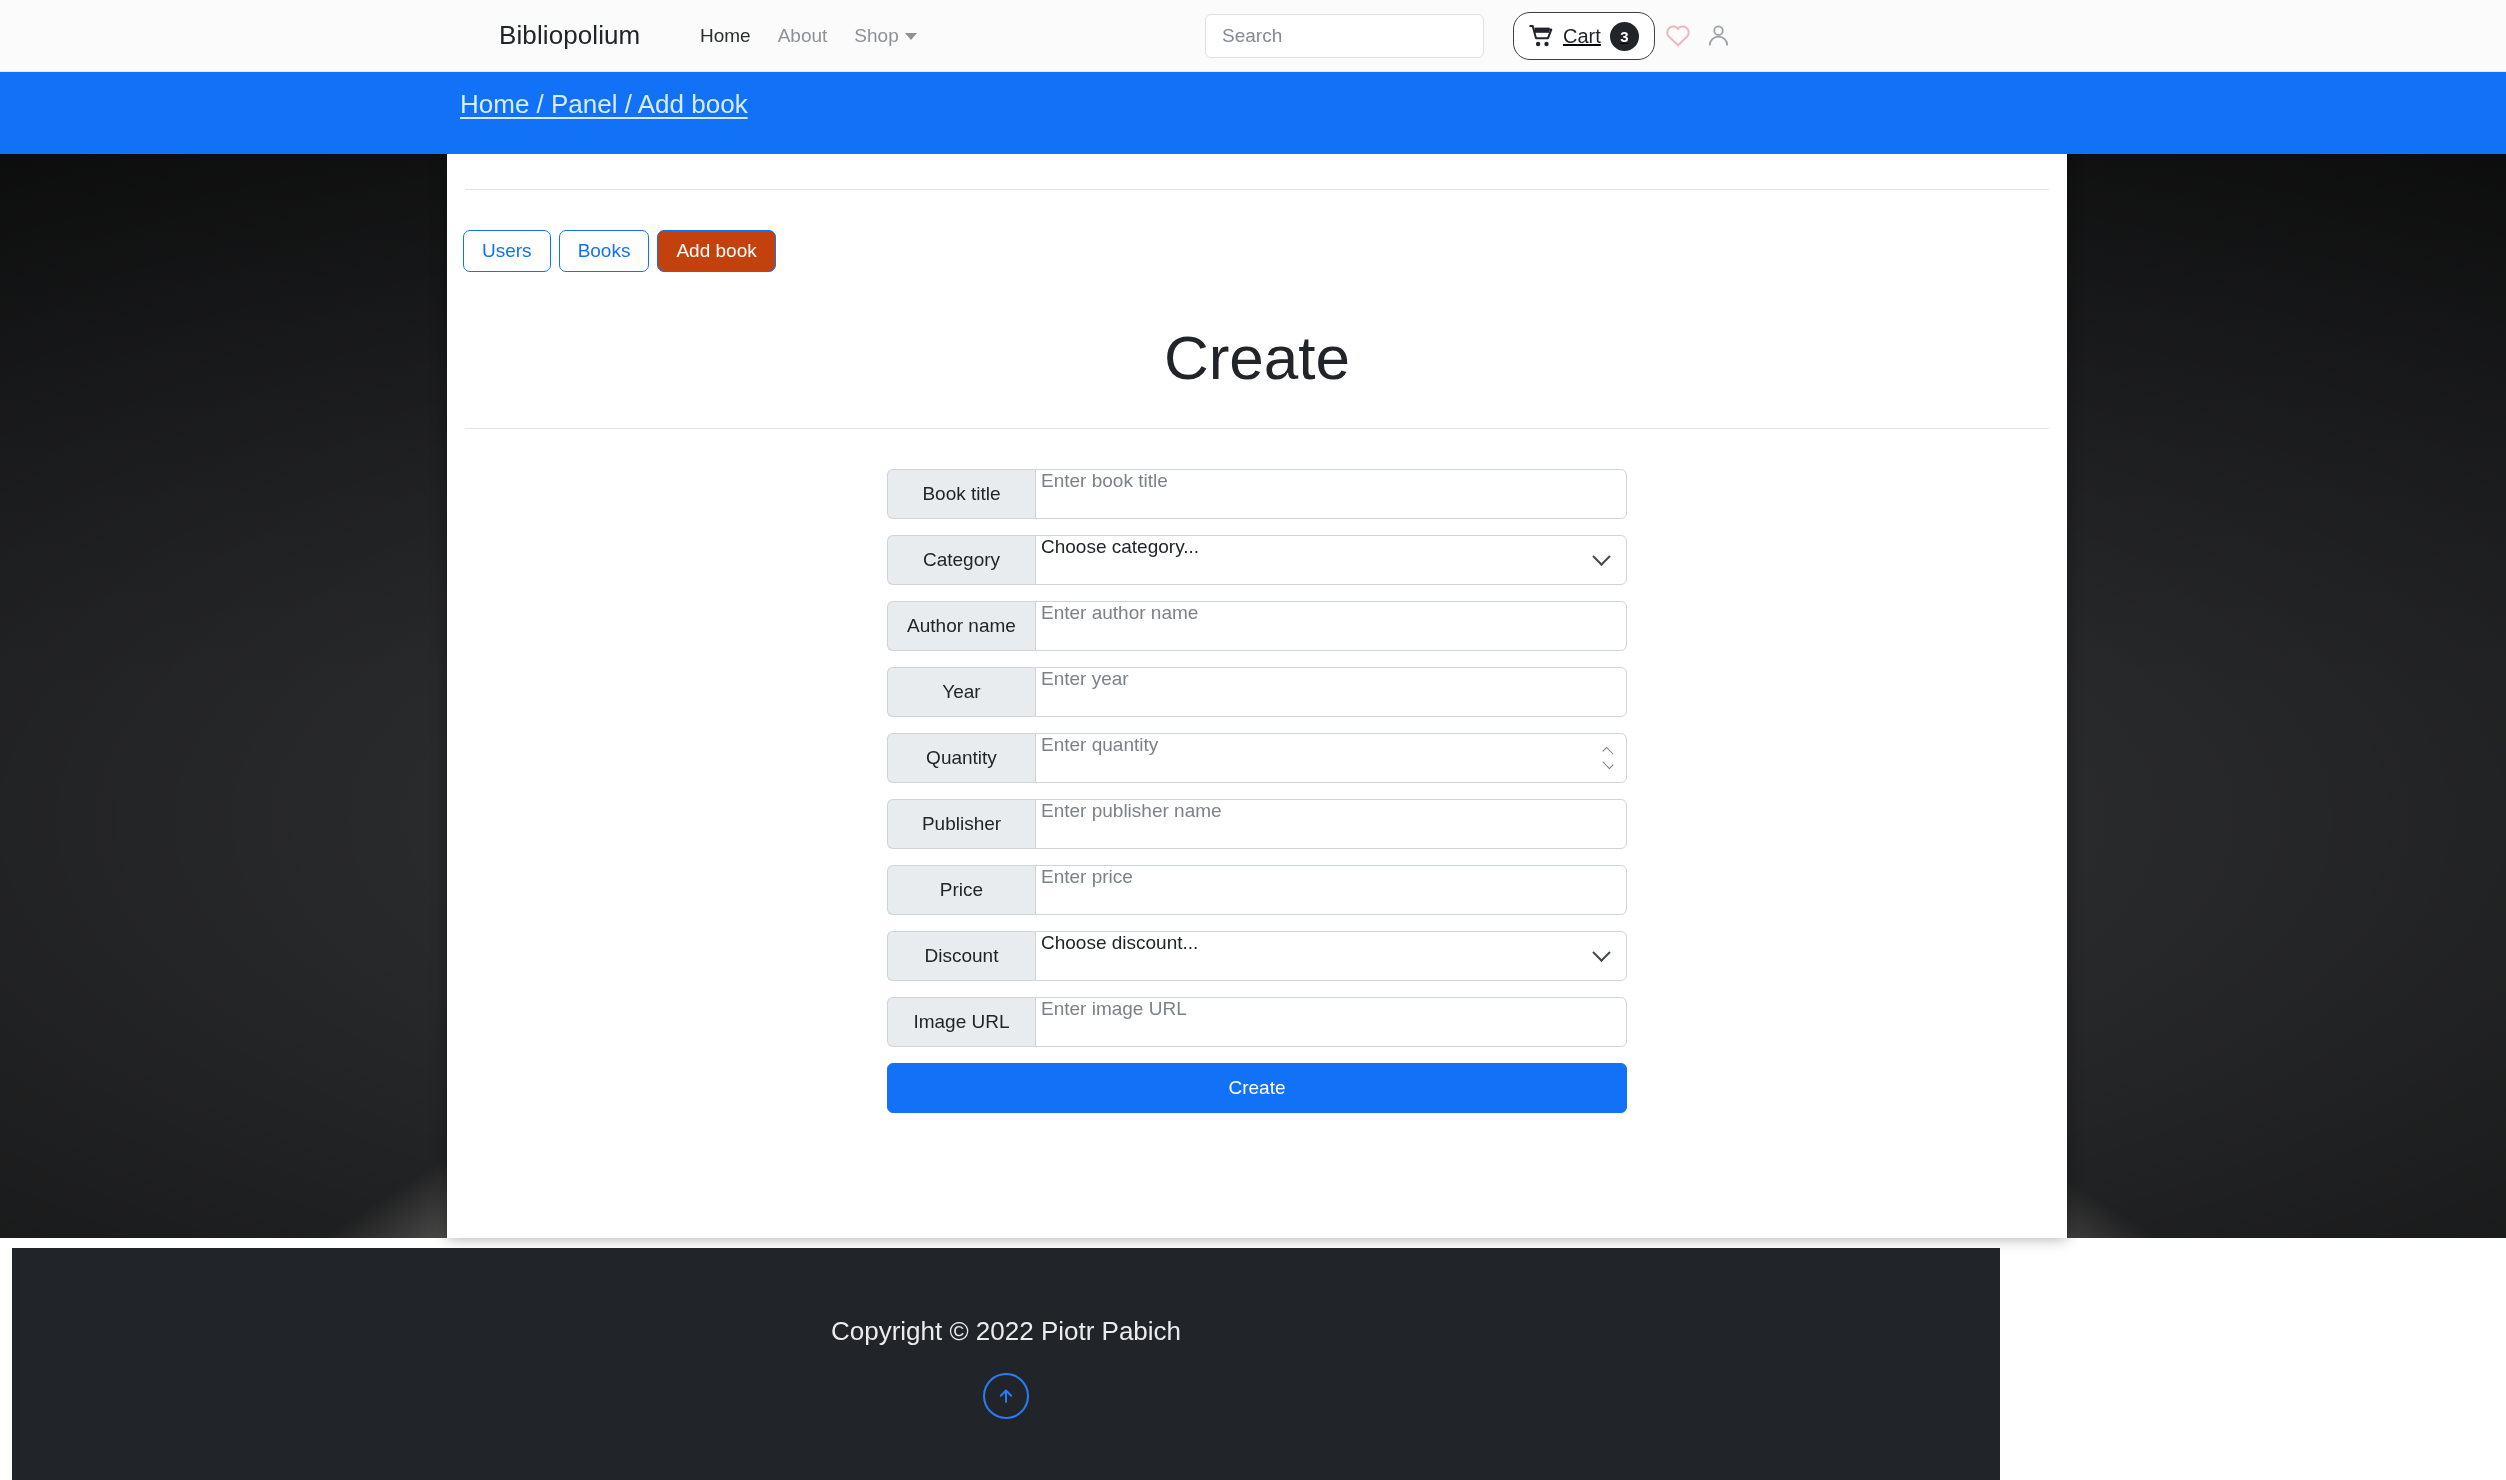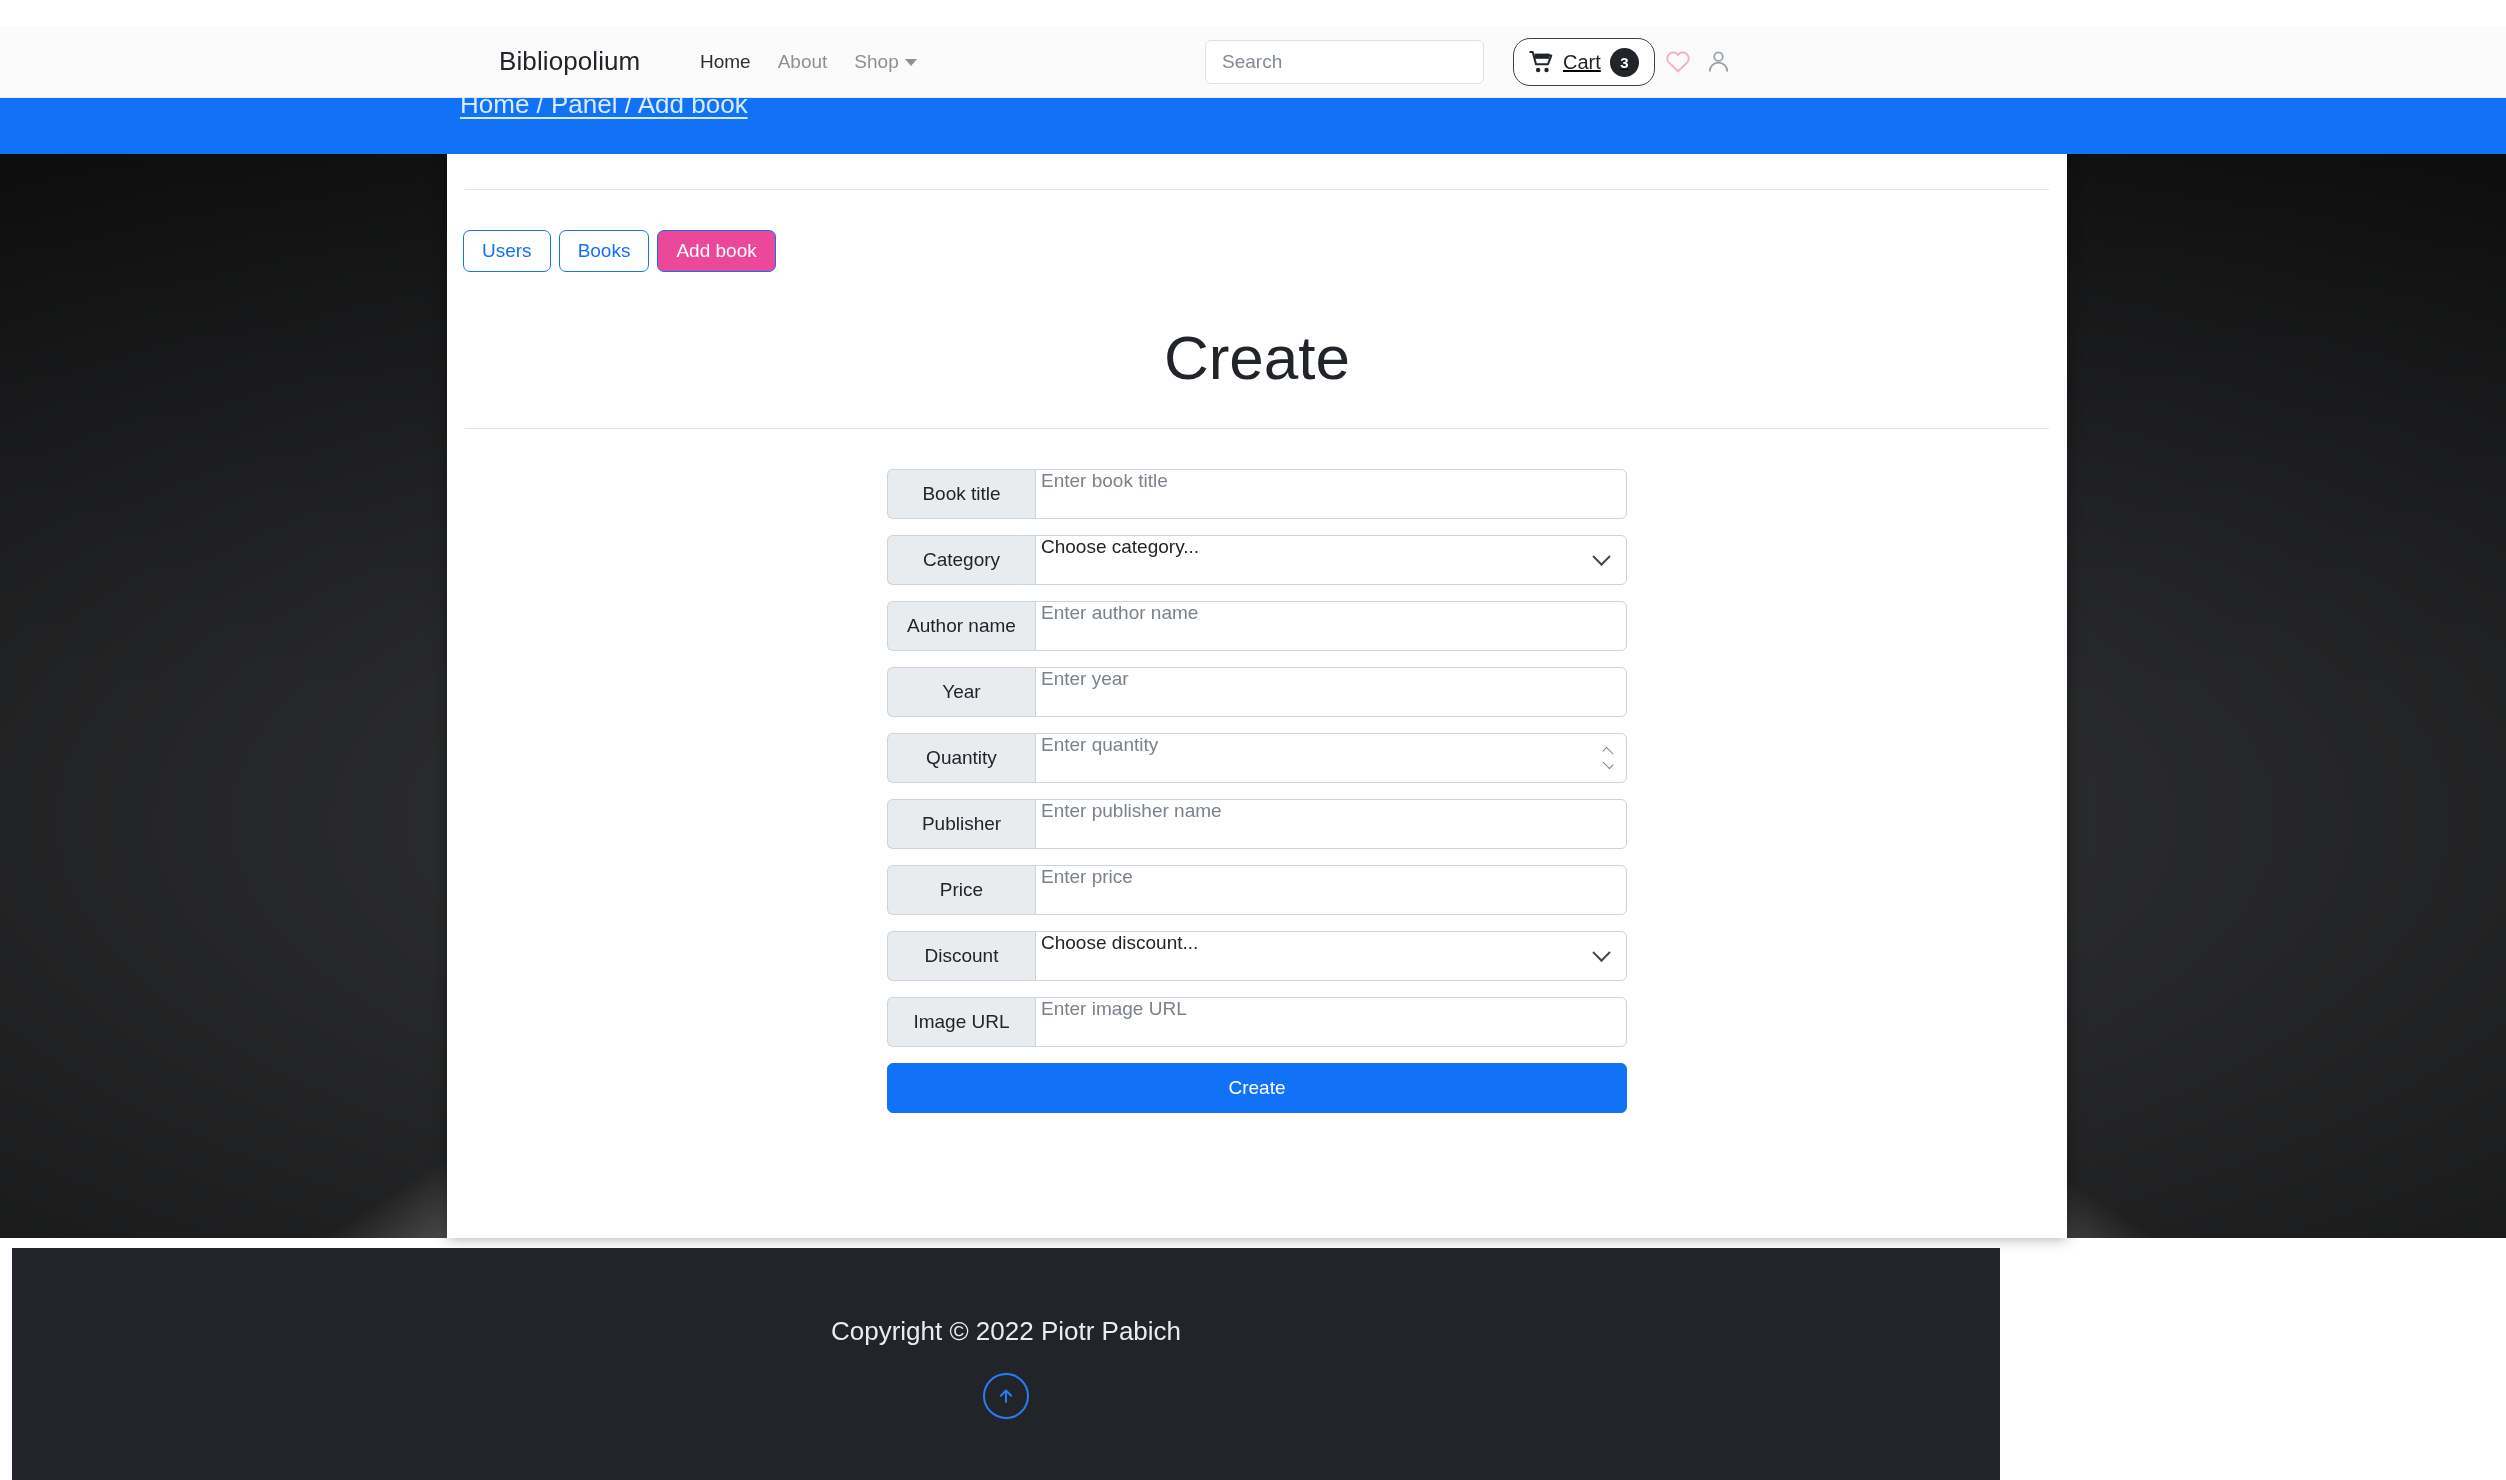--- a/index.html
+++ b/index.html
@@ -12,21 +12,20 @@
   body { background: #fff; }
 
   
   .navbar {
     position: absolute; top: 0; left: 0;
     width: 2506px; height: 72px;
     background: #fbfbfc;
     border-bottom: 1px solid #e8e8ea;
     display: flex; align-items: center;
     z-index: 20;
-    margin-top: 26px;
   }
   .brand {
     position: absolute; left: 499px;
     font-size: 26px; color: #212529;
     letter-spacing: .1px;
     white-space: nowrap;
   }
   .nav-links {
     position: absolute; left: 700px;
     display: flex; align-items: center; gap: 27px;
@@ -128,21 +127,21 @@
   }
   .divider { height: 1px; background: #e3e4e6; margin: 37px 18px 0 18px; }
 
   .tabs { display: flex; gap: 8px; padding: 40px 0 0 16px; }
   .tab {
     font-size: 19px; padding: 9px 18px;
     border-radius: 7px; border: 1px solid #1272f7;
     color: #1272f7; background: #fff;
     white-space: nowrap;
   }
-  .tab.active { background: #ec4899; color: #fff; border-color: #1272f7; }
+  .tab.active { background: #c2410c; color: #fff; border-color: #1272f7; }
 
   .create-title {
     text-align: center;
     font-size: 62px; font-weight: 300; color: #212529;
     margin: 50px 0 0 0;
   }
   .divider2 { height: 1px; background: #e3e4e6; margin: 35px 18px 0 18px; }
 
   
   .form { width: 740px; margin: 40px auto 12px auto; }

